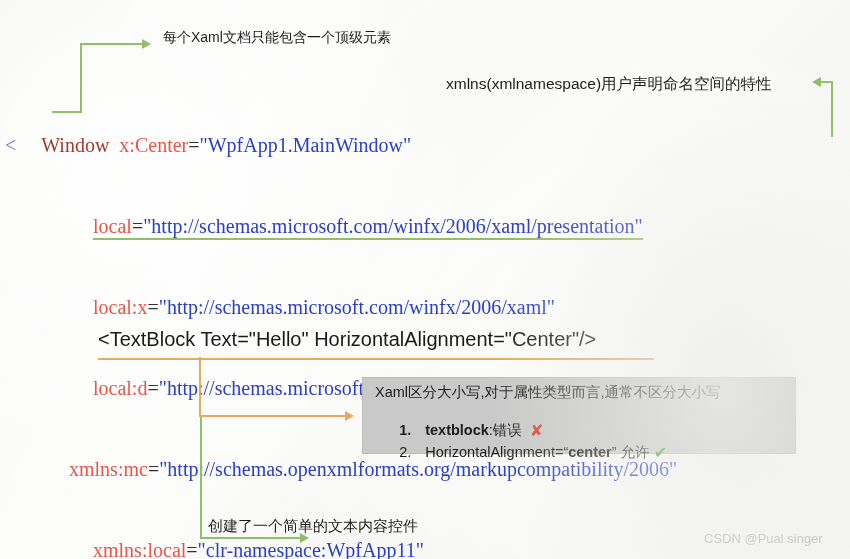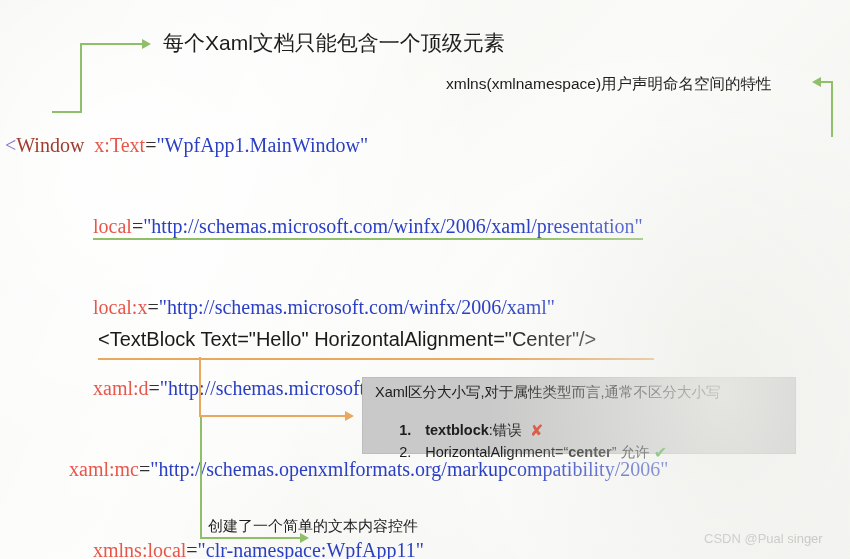--- a/index.html
+++ b/index.html
@@ -35,21 +35,21 @@
   
   .code{
     position:absolute;left:0;top:78px;width:850px;
     font-family:"Liberation Serif","DejaVu Serif",serif;
     font-size:20px;line-height:27px;
     white-space:pre;
     letter-spacing:0px;
   }
   .code .ln{height:27px;white-space:pre;}
   .tag{color:#7b6fd0;}
-  .tagname{color:#a03c2f;}
+  .tagname{color:#a03c2f;margin-left:25px;}
   .attr{color:#e8564a;}
   .val{color:#2a3fc4;}
   .eq{color:#303030;}
 
   .u-green{
     border-bottom:2px solid #8fbf68;
     padding-bottom:1px;
   }
 
   
@@ -111,33 +111,33 @@
 </head>
 <body>
 
 <div id="stage">
 
   <div class="g abs" style="left:80px;top:43px;width:2px;height:70px;"></div>
   <div class="g abs" style="left:52px;top:111px;width:30px;height:2px;"></div>
   <div class="g abs" style="left:80px;top:43px;width:62px;height:2px;"></div>
   <div class="arrow arrow-r abs" style="left:142px;top:39px;"></div>
 
-  <div class="ann" style="left:163px;top:29px;font-size:21px;">每个Xaml文档只能包含一个顶级元素</div>
+  <div class="ann" style="left:163px;top:29px;font-size:14px;">每个Xaml文档只能包含一个顶级元素</div>
 
   <div class="ann" style="left:446px;top:74px;font-size:15.5px;">xmlns(xmlnamespace)用户声明命名空间的特性</div>
   <div class="arrow arrow-l abs" style="left:812px;top:77px;"></div>
   <div class="g abs" style="left:821px;top:81px;width:12px;height:2px;"></div>
   <div class="g abs" style="left:831px;top:81px;width:2px;height:56px;"></div>
 
   <div class="code">
-    <div class="ln" style="padding-left:5px;"><span><span class="tag">&lt;</span><span class="tagname">Window</span><span class="eq">  </span><span class="attr">x:Text</span><span class="eq">=</span><span class="val">"WpfApp1.MainWindow"</span></span></div>
+    <div class="ln" style="padding-left:5px;"><span><span class="tag">&lt;</span><span class="tagname">Window</span><span class="eq">  </span><span class="attr">x:Center</span><span class="eq">=</span><span class="val">"WpfApp1.MainWindow"</span></span></div>
     <div class="ln" style="padding-left:93px;"><span class="u-green"><span class="attr">local</span><span class="eq">=</span><span class="val">"http://schemas.microsoft.com/winfx/2006/xaml/presentation"</span></span></div>
     <div class="ln" style="padding-left:93px;"><span><span class="attr">local:x</span><span class="eq">=</span><span class="val">"http://schemas.microsoft.com/winfx/2006/xaml"</span></span></div>
-    <div class="ln" style="padding-left:93px;"><span><span class="attr">xaml:d</span><span class="eq">=</span><span class="val">"http://schemas.microsoft.com/expression/blend/2008"</span></span></div>
-    <div class="ln" style="padding-left:69px;"><span><span class="attr">xaml:mc</span><span class="eq">=</span><span class="val">"http://schemas.openxmlformats.org/markupcompatibility/2006"</span></span></div>
+    <div class="ln" style="padding-left:93px;"><span><span class="attr">local:d</span><span class="eq">=</span><span class="val">"http://schemas.microsoft.com/expression/blend/2008"</span></span></div>
+    <div class="ln" style="padding-left:69px;"><span><span class="attr">xmlns:mc</span><span class="eq">=</span><span class="val">"http://schemas.openxmlformats.org/markupcompatibility/2006"</span></span></div>
     <div class="ln" style="padding-left:93px;"><span><span class="attr">xmlns:local</span><span class="eq">=</span><span class="val">"clr-namespace:WpfApp11"</span></span></div>
     
     
     
     
     
     
   </div>
 
   <div class="tbline">&lt;TextBlock Text="Hello" HorizontalAlignment="Center"/&gt;</div>

